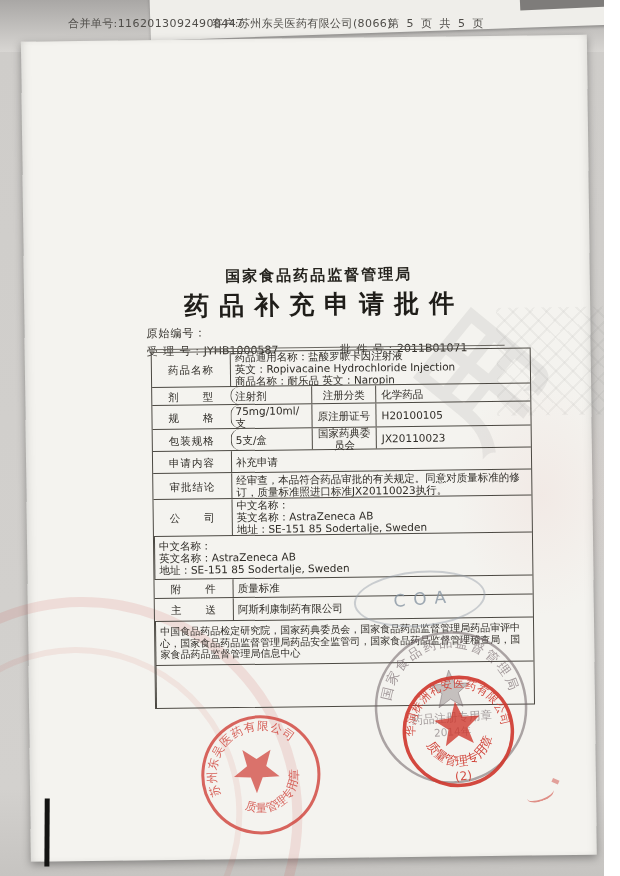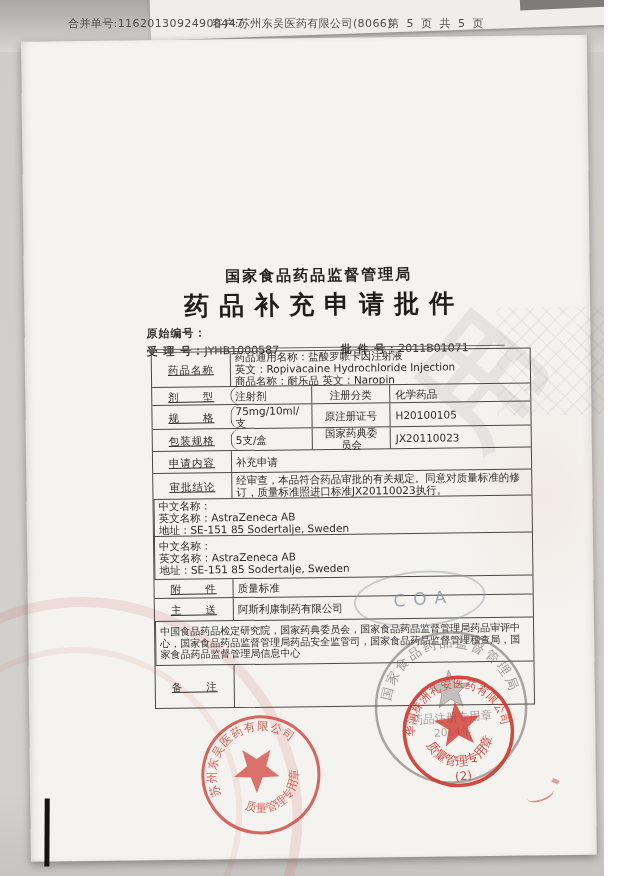--- a/index.html
+++ b/index.html
@@ -18,32 +18,32 @@
   
   .paper{position:absolute;left:26px;top:38px;width:566px;height:820px;background:#f4f3ef;
     transform:rotate(-0.7deg);transform-origin:300px 420px;
     box-shadow:0 3px 8px rgba(0,0,0,.35), inset 6px 0 12px -8px rgba(0,0,0,.25), inset -6px 0 12px -8px rgba(0,0,0,.18);}
   .heading-authority{position:absolute;left:0;top:228px;width:590px;text-align:center;
     font-size:15px;font-weight:600;letter-spacing:2px;color:#26241f;}
   .doc-title{position:absolute;left:0;top:250px;width:600px;text-align:center;
     font-size:25px;font-weight:bold;letter-spacing:10px;color:#1f1d19;}
   .refs{position:absolute;left:122px;top:286px;font-size:11px;color:#33302b;}
   .refs .row2{margin-top:3px;}
-  .refs b{font-weight:bold;letter-spacing:1px;}
+  .refs b{font-weight:normal;letter-spacing:1px;}
   .refs .gap{display:inline-block;width:58px;}
   .refline{position:absolute;left:124px;top:309px;width:356px;height:1px;background:#6b6862;}
   
   .dtable{position:absolute;left:126px;top:312px;width:378px;border:1px solid #4c4943;
     font-size:10.5px;color:#2f2c27;line-height:12px;}
   .tr{display:flex;border-top:1px solid #4c4943;box-sizing:border-box;}
   .tr:first-child{border-top:none;}
-  .th{flex:0 0 78px;display:flex;align-items:center;justify-content:center;text-align:left;letter-spacing:1px;text-decoration:underline;}
+  .th{flex:0 0 78px;display:flex;align-items:center;justify-content:center;text-align:left;letter-spacing:1px;}
   .td{flex:1 1 auto;border-left:1px solid #4c4943;padding:1px 4px;display:flex;flex-direction:column;justify-content:center;overflow:hidden;}
   .v1{flex:0 0 72px;border-radius:9px;}
-  .th2{flex:0 0 55px;border-left:1px solid #4c4943;display:flex;align-items:center;justify-content:center;text-align:center;padding:0 11px;}
+  .th2{flex:0 0 55px;border-left:1px solid #4c4943;display:flex;align-items:center;justify-content:center;text-align:center;padding:0 4px;}
   .v2{flex:1 1 auto;border-left:1px solid #4c4943;display:flex;align-items:center;padding:0 5px;}
   .lines div{white-space:nowrap;}
   .cc-text{font-size:10px;line-height:11.5px;}
   
   .coa-stamp{position:absolute;left:326px;top:534px;width:132px;height:56px;border:2px solid rgba(148,158,168,.45);
     border-radius:50%;transform:rotate(-4deg);display:flex;align-items:center;justify-content:center;
     color:rgba(132,146,160,.78);font-size:17px;letter-spacing:8px;padding-left:8px;box-sizing:border-box;}
   svg.seal{position:absolute;overflow:visible;}
   .registry{left:337px;top:586px;transform:rotate(-3deg);}
   .seal-right{left:367px;top:633px;transform:rotate(-6deg);}
@@ -136,20 +136,21 @@
         <div class="th">申请内容</div>
         <div class="td">补充申请</div>
       </div>
 
       <div class="tr" style="height:26px">
         <div class="th">审批结论</div>
         <div class="td">经审查，本品符合药品审批的有关规定。同意对质量标准的修订，质量标准照进口标准JX20110023执行。</div>
       </div>
 
       <div class="tr" style="height:37px">
+        <div class="th">公　　司</div>
         <div class="td lines">
           <div>中文名称：</div>
           <div>英文名称：AstraZeneca AB</div>
           <div>地址：SE-151 85 Sodertalje, Sweden</div>
         </div>
       </div>
 
       <div class="tr" style="height:43px">
         <div class="td lines">
           <div>中文名称：</div>
@@ -166,21 +167,20 @@
       <div class="tr" style="height:23px">
         <div class="th">主　　送</div>
         <div class="td">阿斯利康制药有限公司</div>
       </div>
 
       <div class="tr" style="height:44px">
         <div class="td cc-text">中国食品药品检定研究院，国家药典委员会，国家食品药品监督管理局药品审评中心，国家食品药品监督管理局药品安全监管司，国家食品药品监督管理稽查局，国家食品药品监督管理局信息中心</div>
       </div>
 
       <div class="tr" style="height:43px">
-        <div class="th">备　　注</div>
         <div class="td"></div>
       </div>
 
     </div>
 
     <div class="coa-stamp">
       <span>COA</span>
     </div>
 
     <svg class="seal registry" width="170" height="170">

